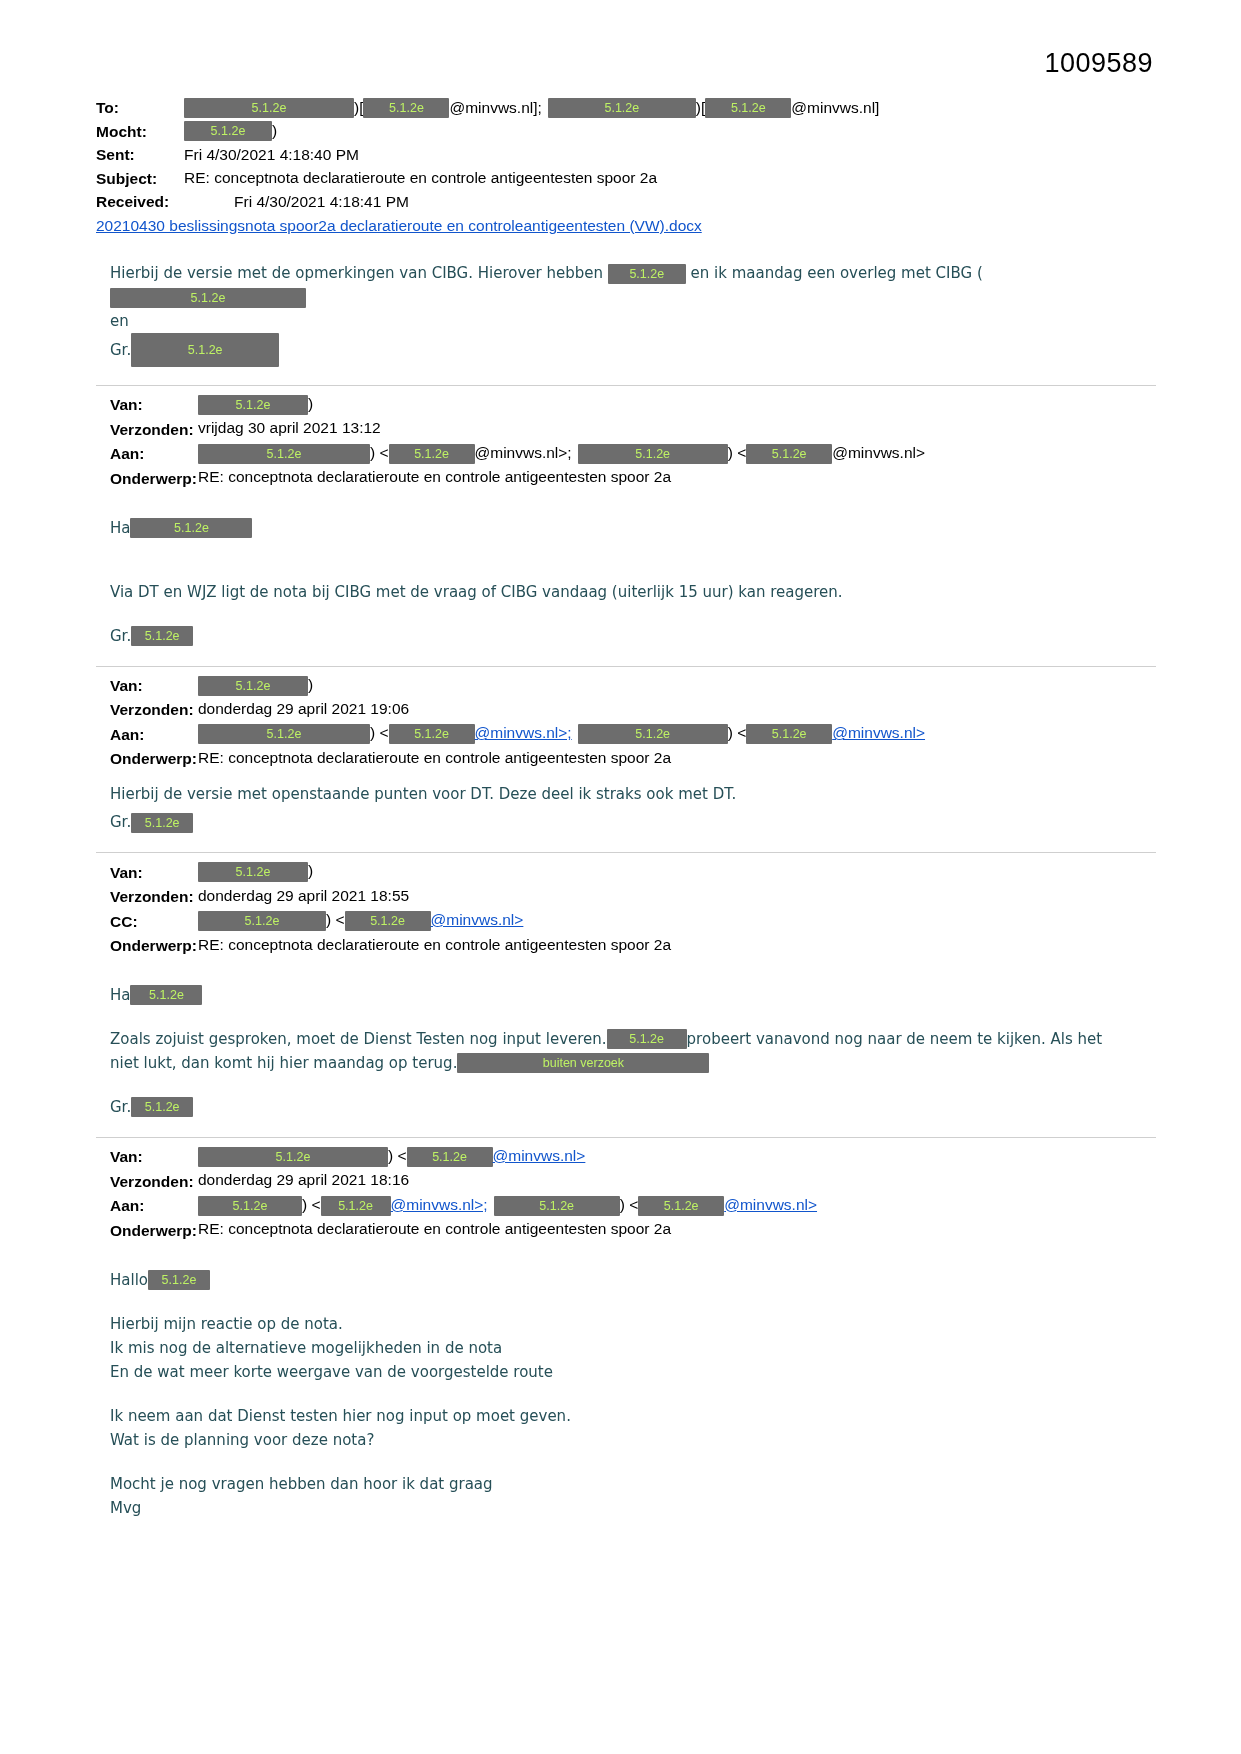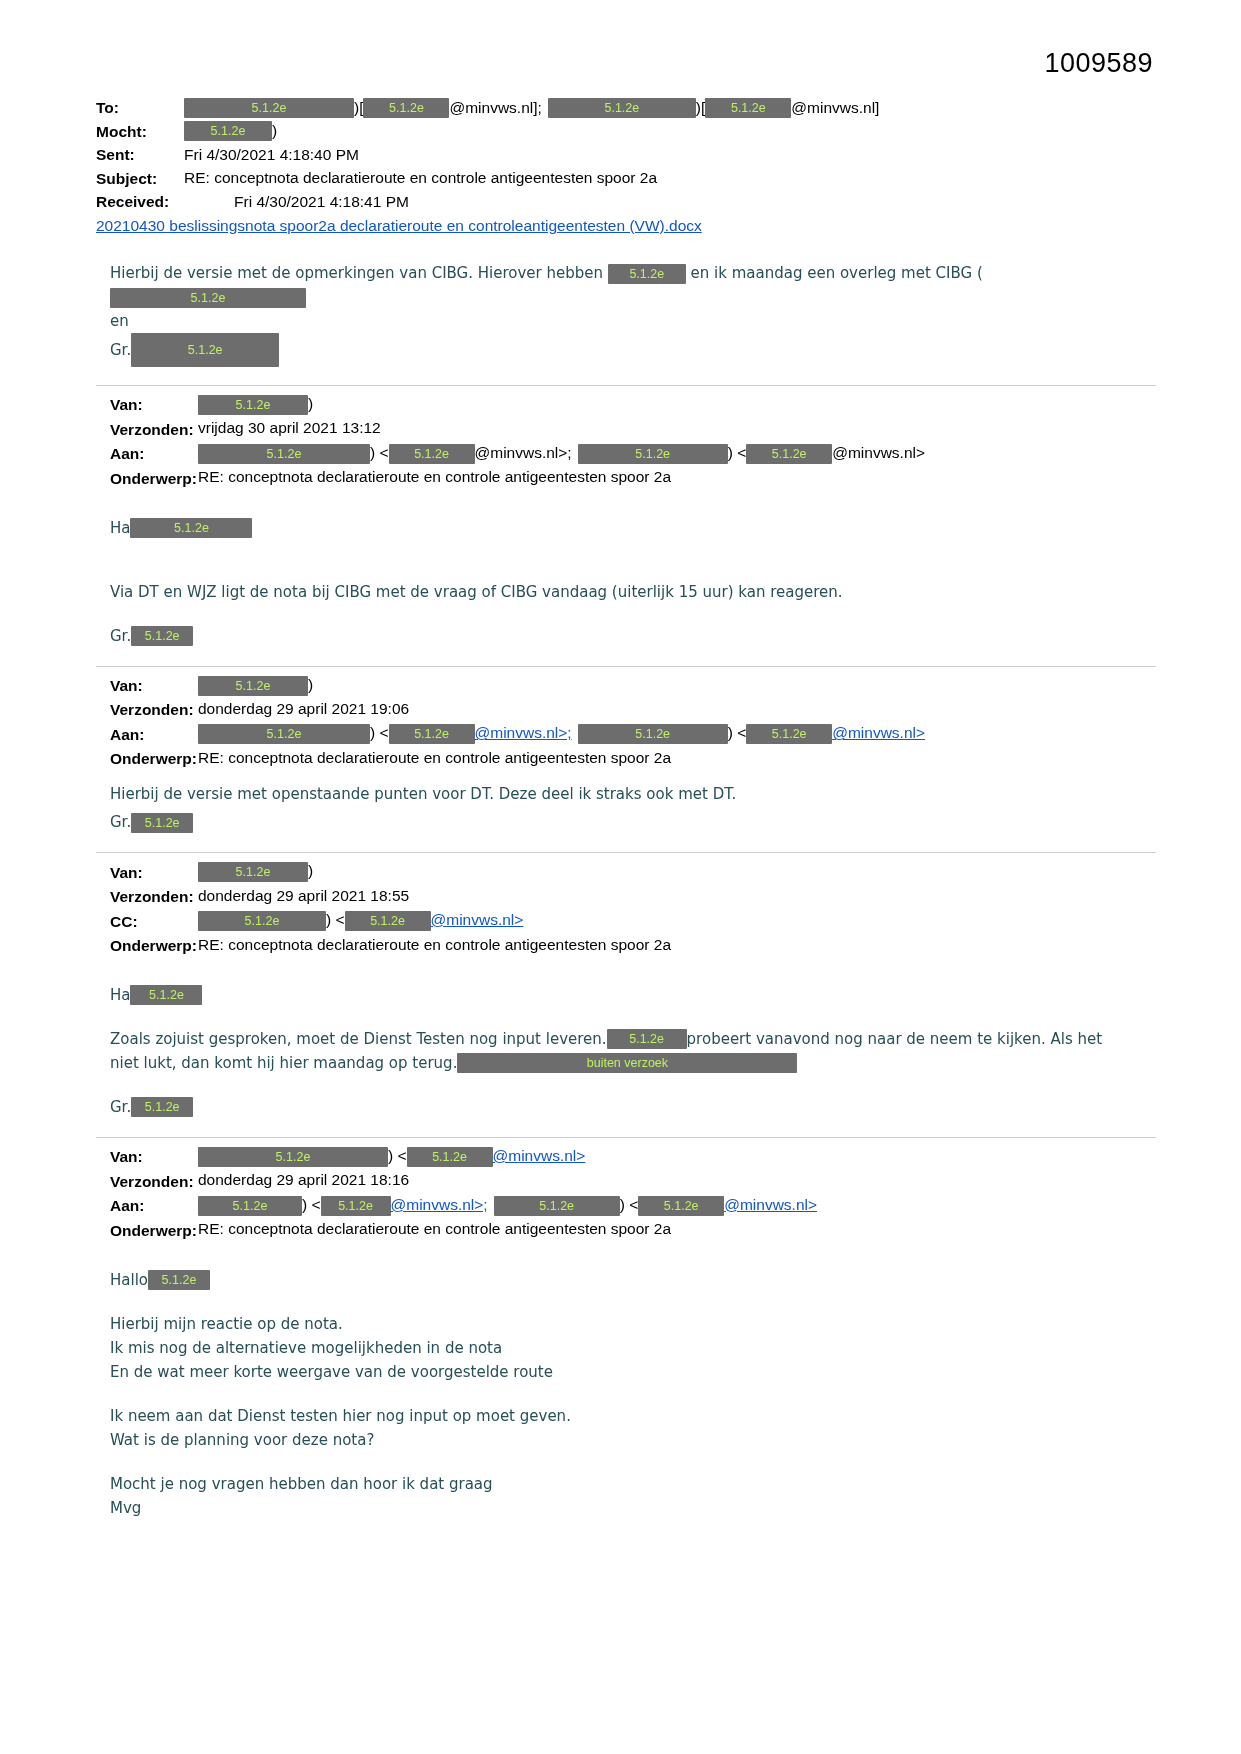--- a/index.html
+++ b/index.html
@@ -231,21 +231,21 @@
     </div>
 
     <div class="msg body-text" style="margin-top:26px;">
       <div class="indent">
         <span>Ha</span><span class="red" style="width:72px;">5.1.2e</span>
       </div>
       <div class="spacer-md"></div>
       <div class="indent">
         <span>Zoals zojuist gesproken, moet de Dienst Testen nog input leveren.</span><span class="red" style="width:80px;">5.1.2e</span><span>probeert vanavond nog naar de neem te kijken. Als het</span>
         <div>
-          <span>niet lukt, dan komt hij hier maandag op terug.</span><span class="red" style="width:340px;">buiten verzoek</span>
+          <span>niet lukt, dan komt hij hier maandag op terug.</span><span class="red" style="width:252px;">buiten verzoek</span>
         </div>
       </div>
       <div class="spacer-md"></div>
       <div class="indent">
         <span>Gr.</span><span class="red" style="width:62px;">5.1.2e</span>
       </div>
     </div>
 
     <div class="sep"></div>
     <div class="meta">

